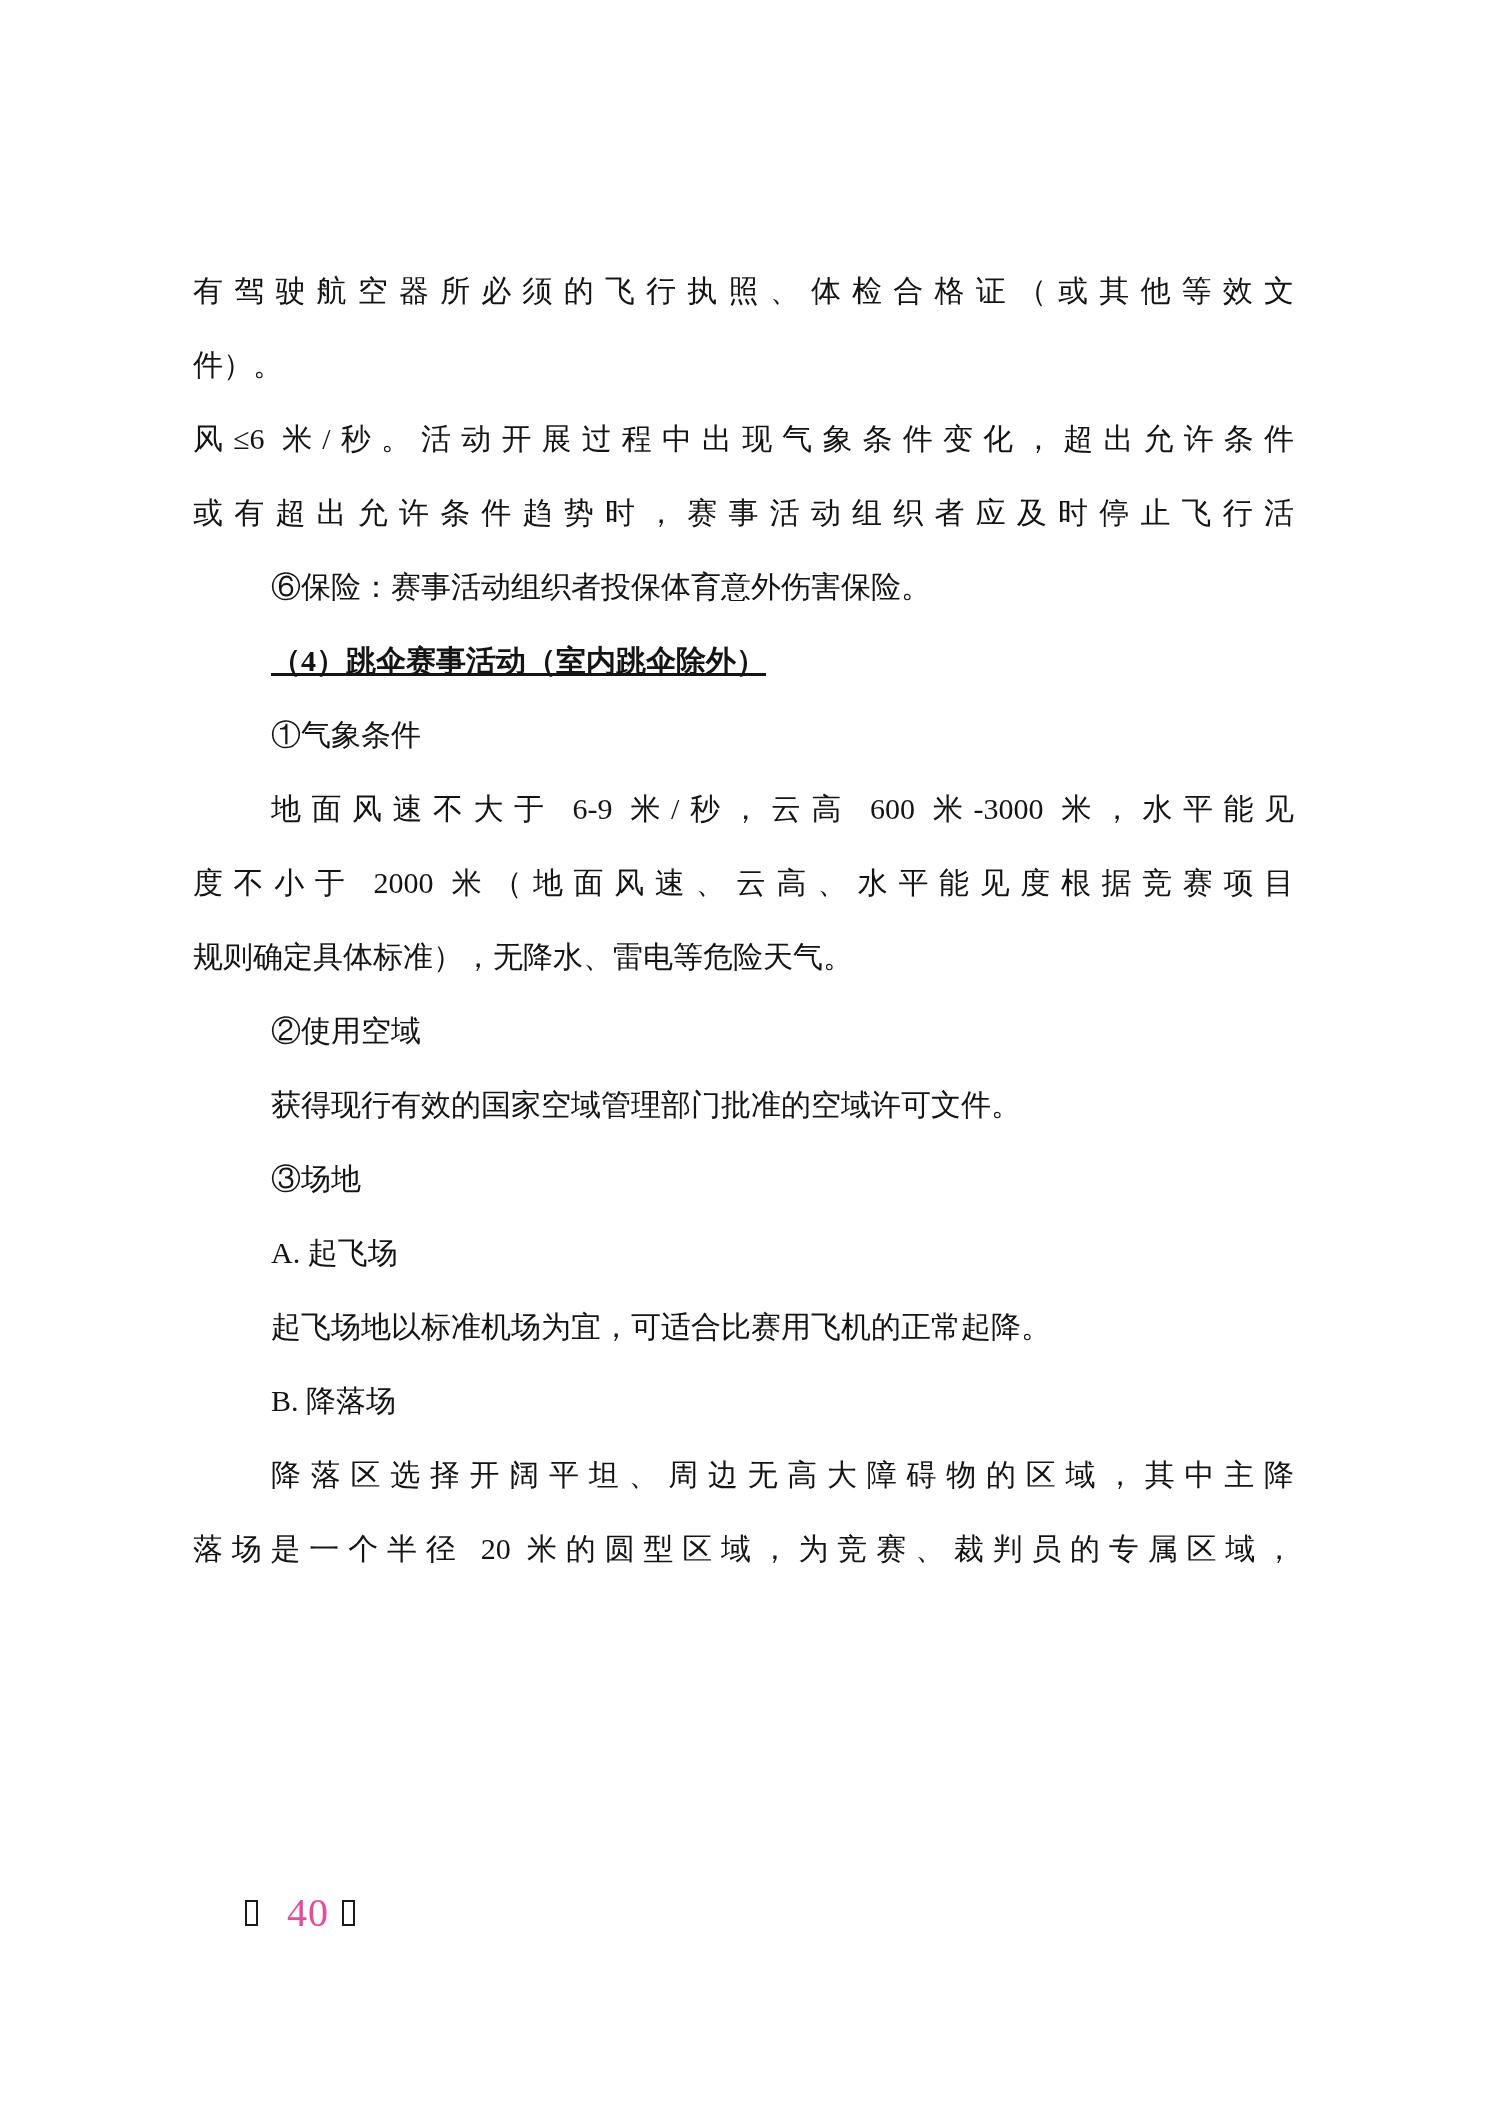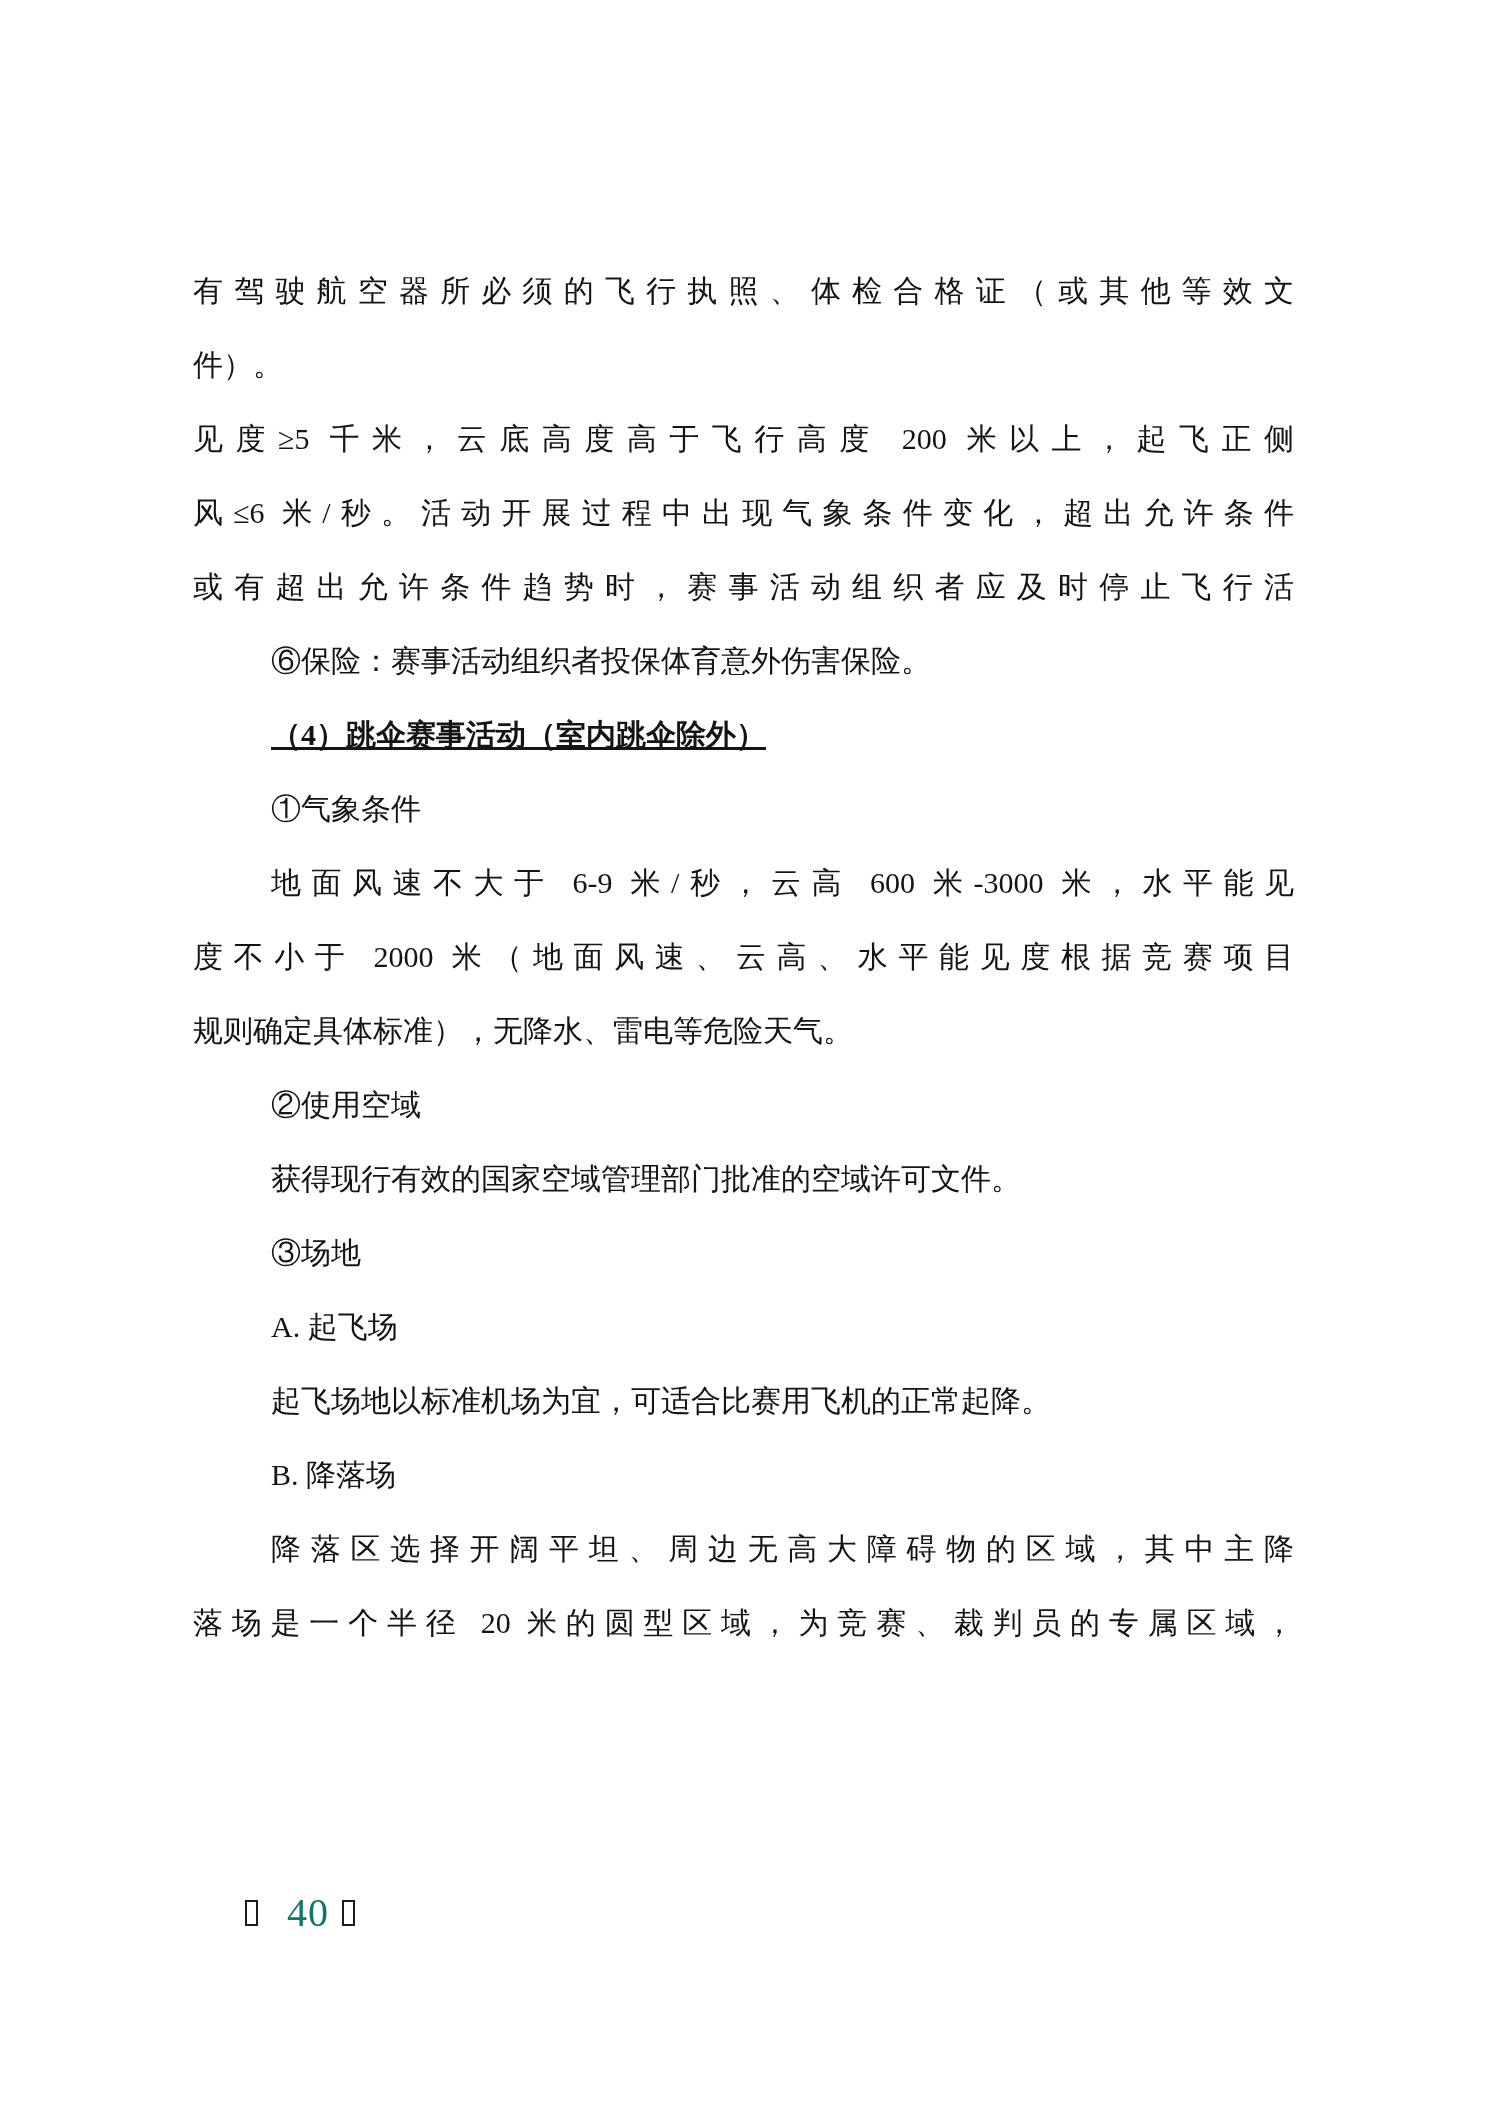--- a/index.html
+++ b/index.html
@@ -55,31 +55,30 @@
     width: 13px;
     height: 26px;
     border: 2.5px solid #1a1a1a;
     box-sizing: border-box;
   }
   .pagenum {
     font-size: 40px;
     line-height: 1;
     margin: 0 13px 0 29px;
     letter-spacing: 1px;
-    color: #0f766e;
+    color: #ec4899;
   }
 </style>
 </head>
 <body>
 
 <div class="page">
   <div class="text-block" id="text-block">
       <div class="line">有驾驶航空器所必须的飞行执照、体检合格证（或其他等效文</div>
       <div class="line no-just">件）。</div>
-      <div class="line">见度≥5 千米，云底高度高于飞行高度 200 米以上，起飞正侧</div>
       <div class="line">风≤6 米/秒。活动开展过程中出现气象条件变化，超出允许条件</div>
       <div class="line">或有超出允许条件趋势时，赛事活动组织者应及时停止飞行活</div>
       <div class="line indent no-just">⑥保险：赛事活动组织者投保体育意外伤害保险。</div>
       <div class="line indent bold no-just">（4）跳伞赛事活动（室内跳伞除外）</div>
       <div class="line indent no-just">①气象条件</div>
       <div class="line indent">地面风速不大于 6-9 米/秒，云高 600 米-3000 米，水平能见</div>
       <div class="line">度不小于 2000 米（地面风速、云高、水平能见度根据竞赛项目</div>
       <div class="line no-just">规则确定具体标准），无降水、雷电等危险天气。</div>
       <div class="line indent no-just">②使用空域</div>
       <div class="line indent no-just">获得现行有效的国家空域管理部门批准的空域许可文件。</div>

